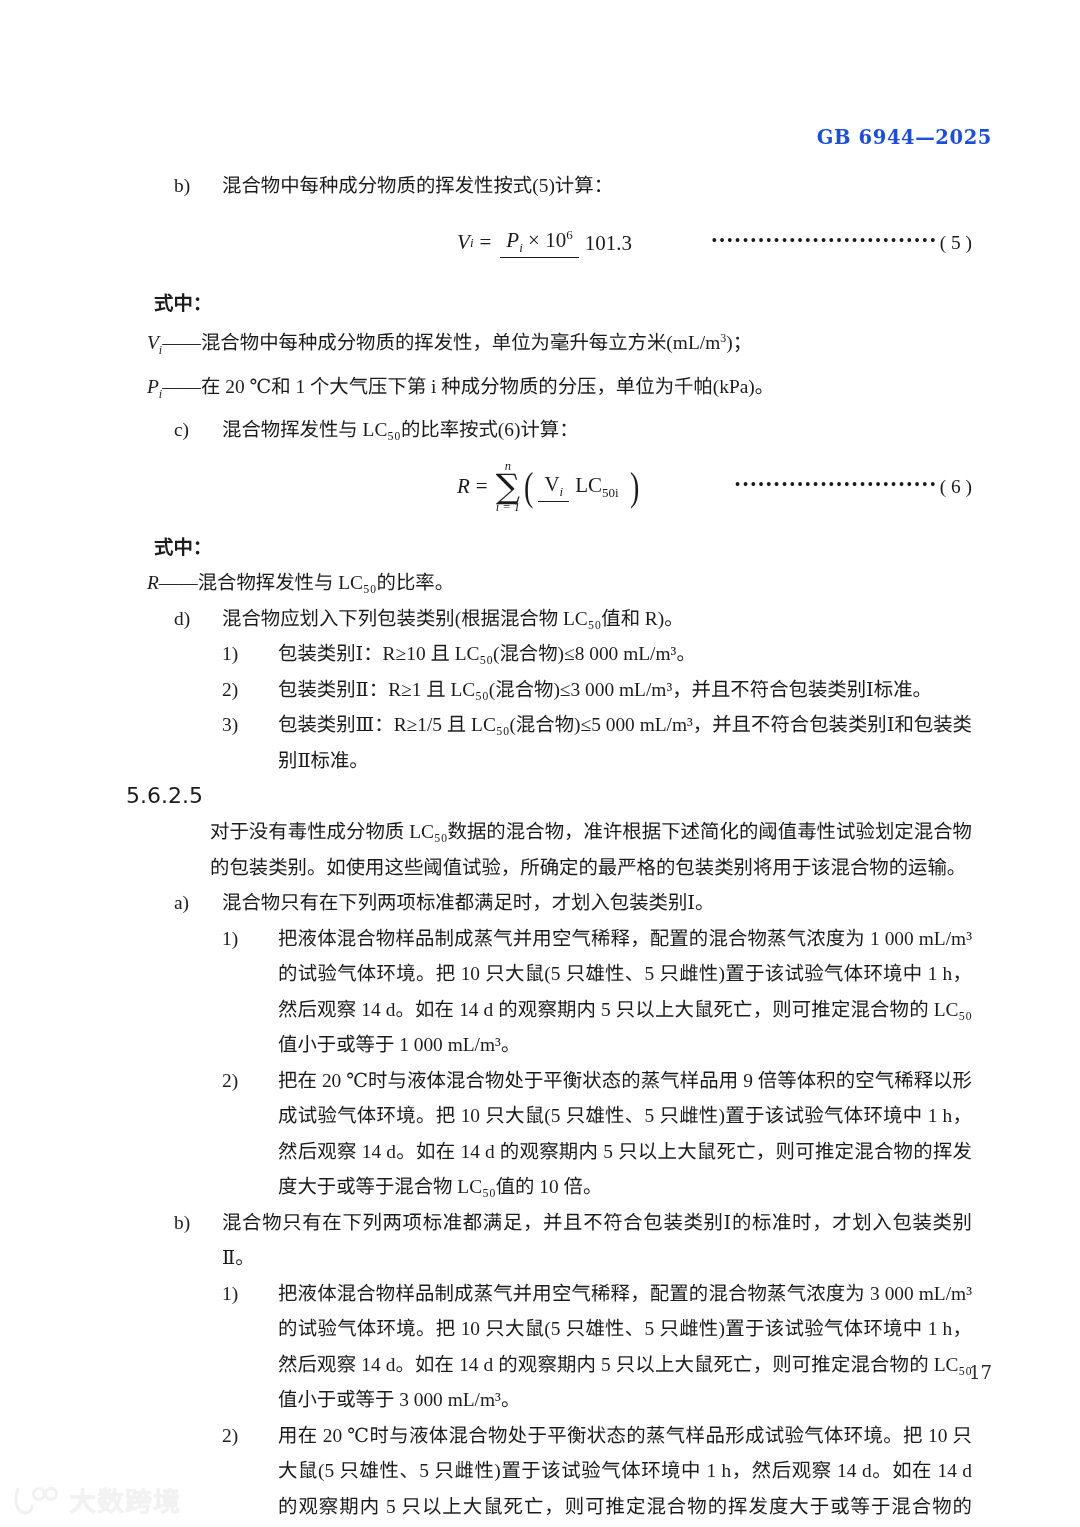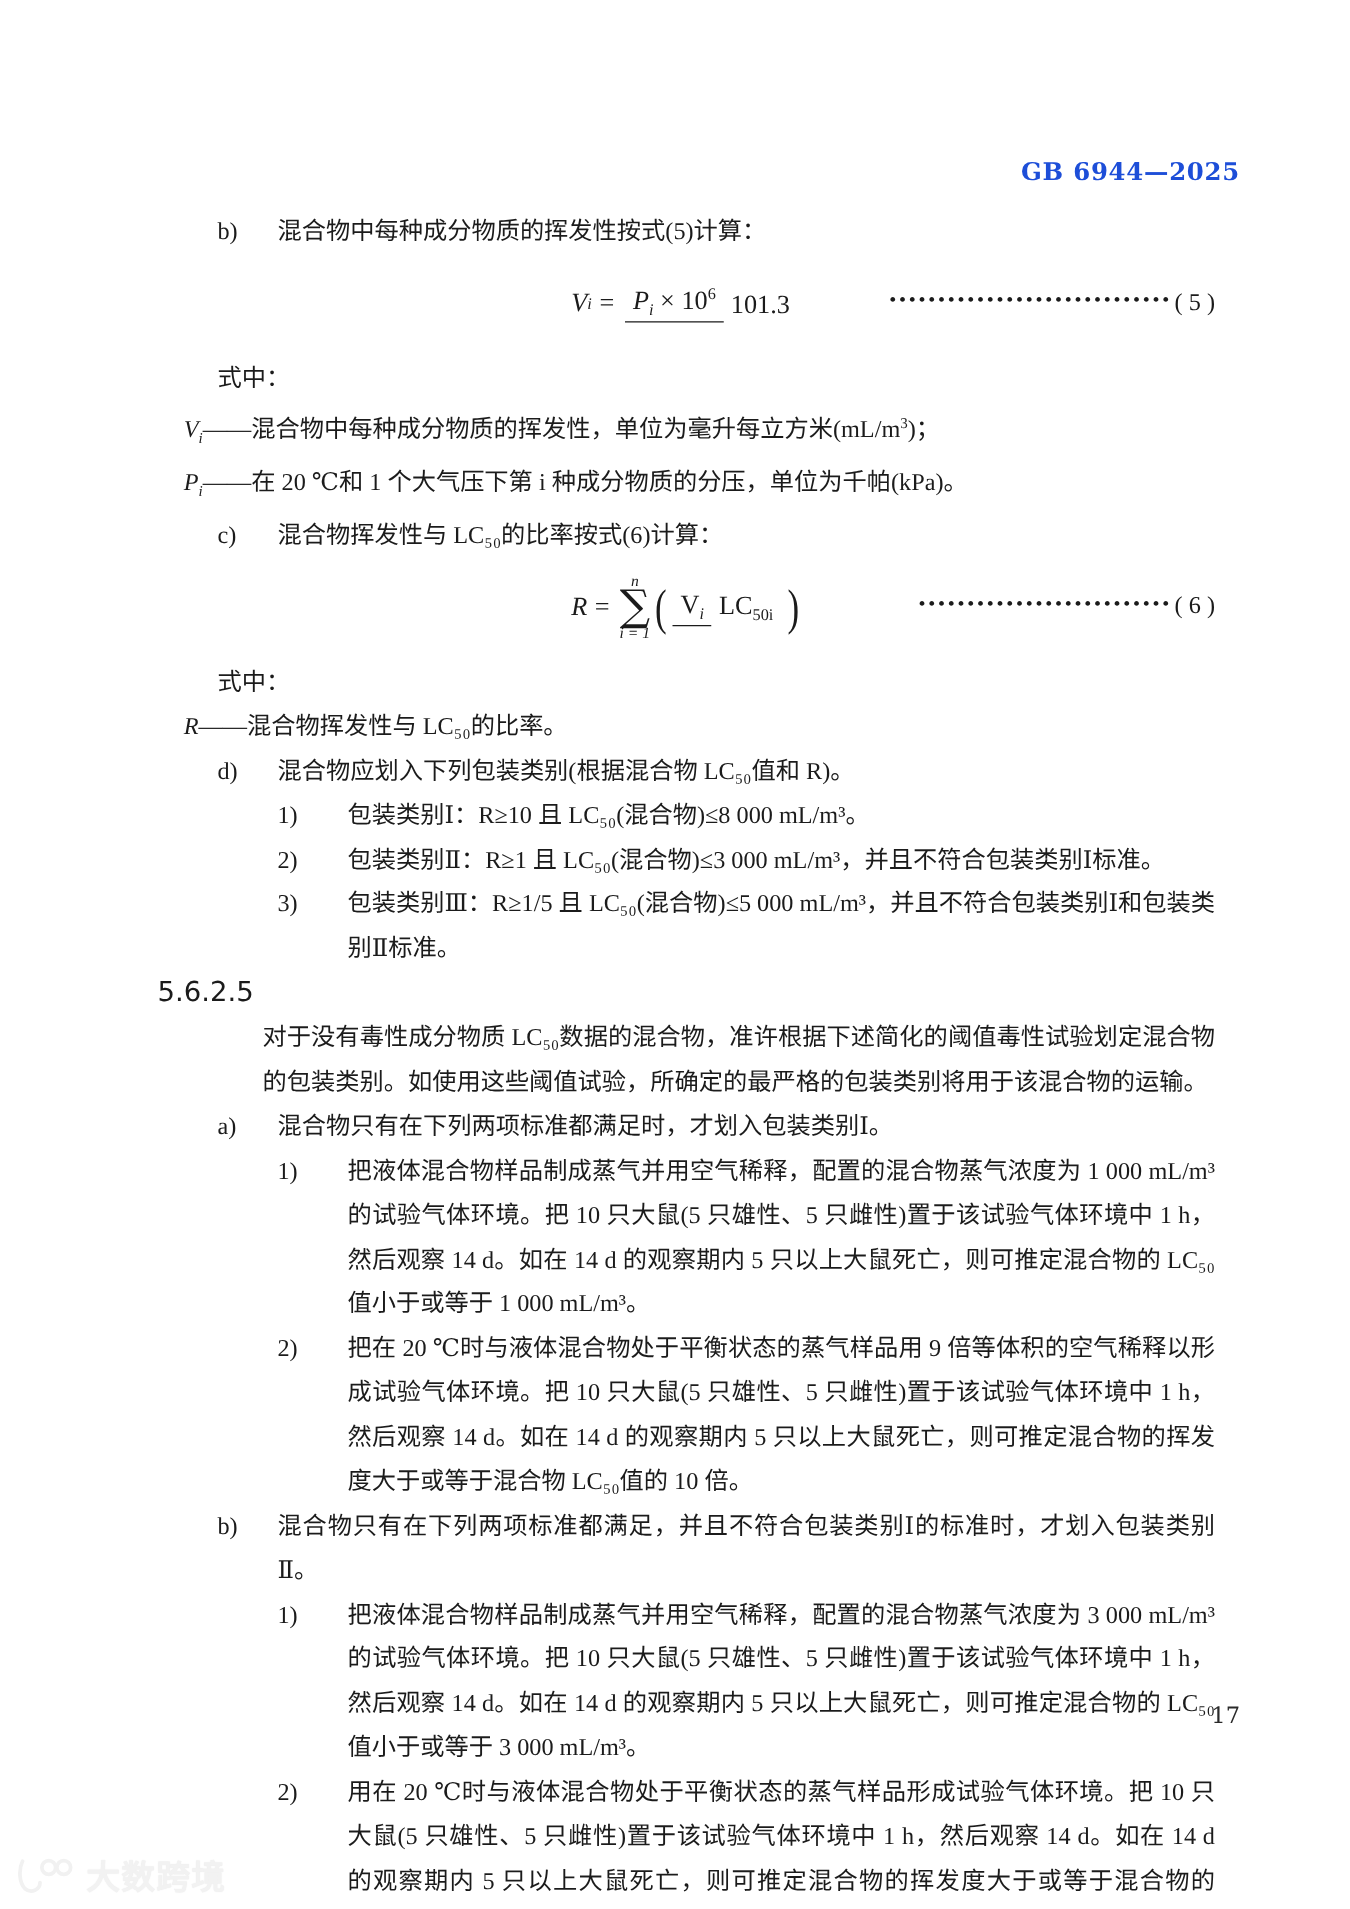--- a/index.html
+++ b/index.html
@@ -72,21 +72,22 @@
   .clause > .marker {
     width: 84px;
     font-family: "DejaVu Sans", "Liberation Sans", sans-serif;
     font-size: 22px;
   }
   .clause { margin-left: 0; }
   .clause .body { text-indent: 0; margin-top: 36px; }
 
   
   .where {
-    margin-left: 48px;
+    margin-left: 28px;
+    font-weight: bold;
   }
   .deflist {
     margin-left: 21px;
   }
   .defline {
     white-space: nowrap;
   }
 
   
   .formula-row {

